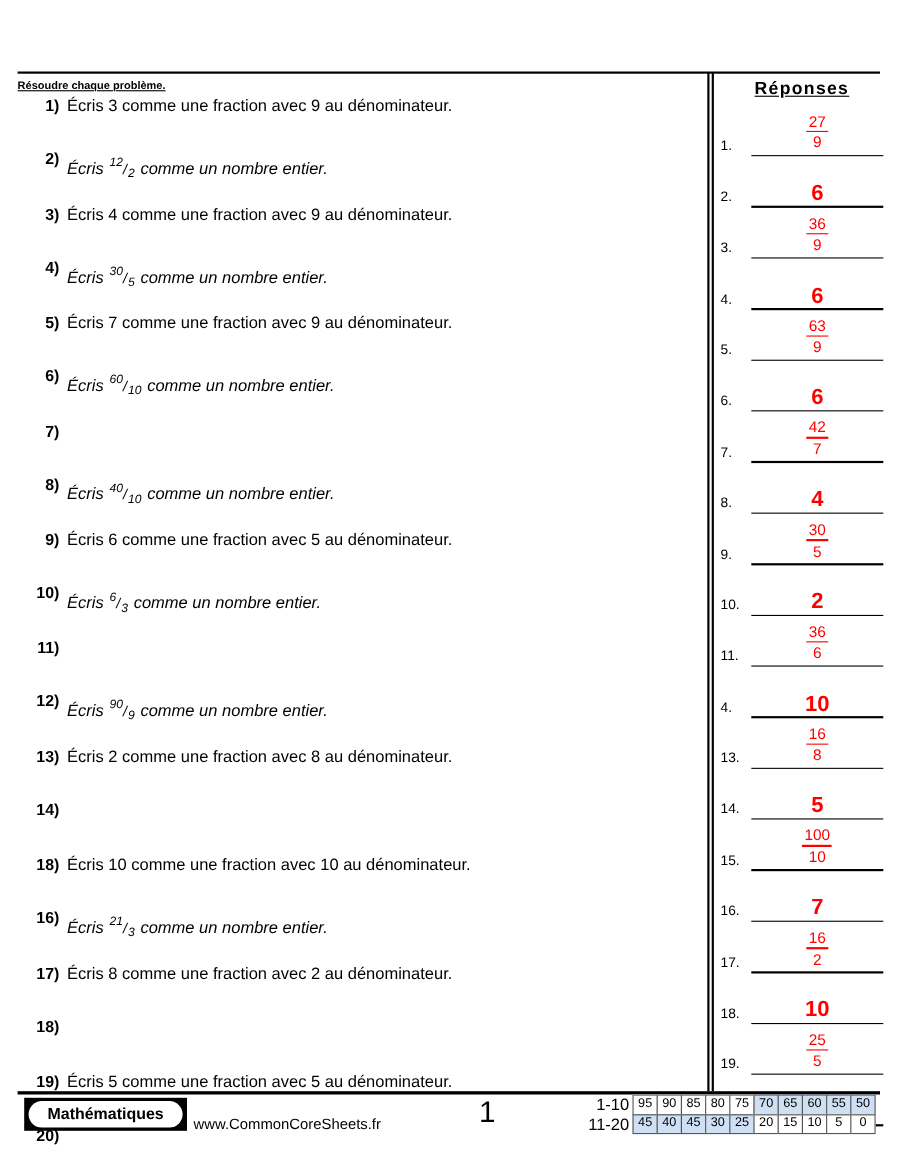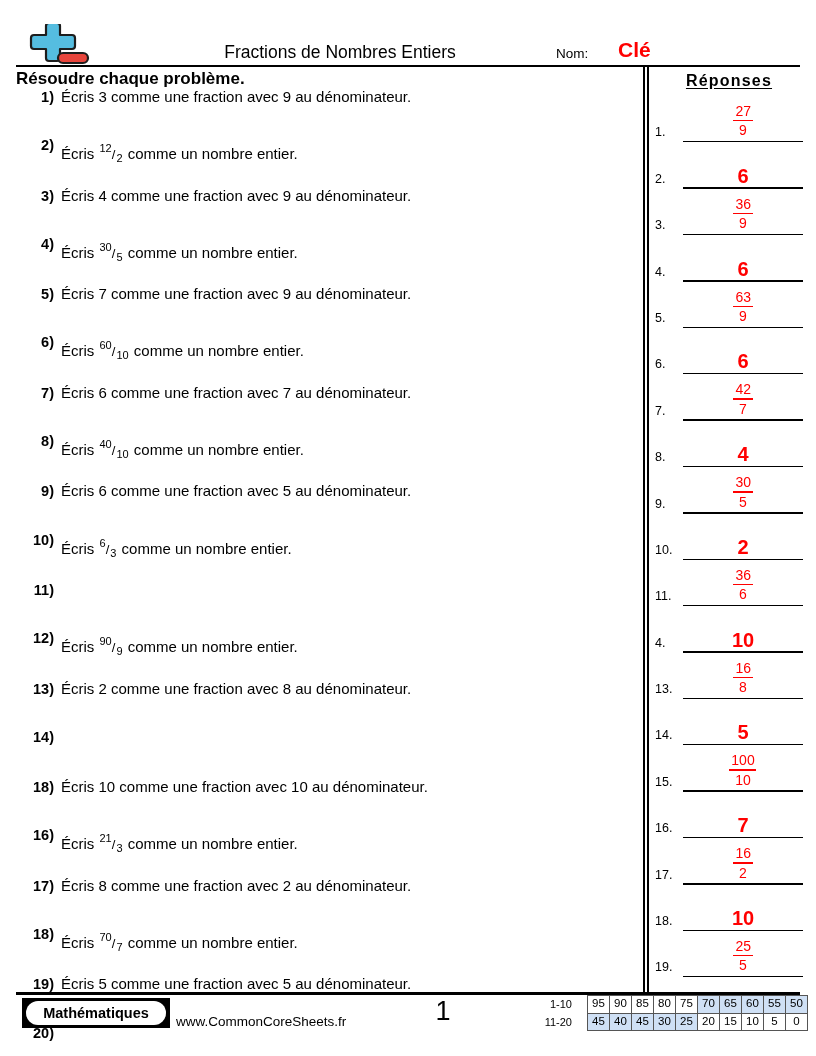--- a/index.html
+++ b/index.html
@@ -72,24 +72,25 @@
     width: 784px;
     height: 2px;
     background: #000000;
   }
 
   
   #instruction {
     position: absolute;
     left: 16px;
     top: 70px;
-    font-size: 17px;
+    font-size: 10px;
     font-weight: bold;
     line-height: 17px;
     white-space: nowrap;
+    text-decoration: underline;
   }
 
   
   #divider {
     position: absolute;
     left: 643px;
     top: 66px;
     width: 6px;
     height: 926px;
   }
@@ -149,21 +150,21 @@
   .sfrac .sl {
     font-size: 13px;
   }
   .sfrac .de {
     font-size: 11px;
     position: relative;
     top: 3px;
     padding-left: 1px;
   }
   
-  .problem.frac .p-body { top: 3px; }
+  .problem.frac .p-body { top: 3px; font-style: italic; }
   .problem.frac .p-num  { top: -1px; }
 
   
   #answers {
     position: absolute;
     left: 655px;
     top: 68px;
     width: 148px;
   }
   #answers-title {
@@ -225,21 +226,20 @@
     text-align: center;
     line-height: 1;
     position: relative;
     top: -1px;
   }
   .vfrac .nu {
     display: block;
     font-size: 14px;
     line-height: 15px;
     padding: 0 2px 1px 2px;
-    text-align: right;
   }
   .vfrac .bar {
     display: block;
     height: 1.4px;
     background: #ff0000;
     margin: 0 auto;
   }
   .vfrac .de {
     display: block;
     font-size: 14px;
@@ -310,22 +310,22 @@
     font-size: 0;
   }
   .g-row {
     display: flex;
     align-items: stretch;
     height: 17.5px;
   }
   .g-label {
     width: 40px;
     text-align: right;
-    padding-right: 16px;
-    font-size: 11px;
+    padding-right: 4px;
+    font-size: 15px;
     line-height: 17.5px;
     font-family: "Liberation Sans", sans-serif;
     color: #000000;
   }
   .g-cell {
     width: 23px;
     border: 1px solid #555555;
     margin-left: -1px;
     margin-top: -1px;
     font-size: 11.5px;
@@ -336,33 +336,20 @@
     background: #ffffff;
     box-sizing: border-box;
   }
   .g-cell.hl { background: #cfe0f5; }
 </style>
 </head>
 <body>
 
 <div id="page">
 
-  <div id="header">
-
-    <div id="logo">
-      <svg width="72" height="44" viewBox="0 0 72 44" xmlns="http://www.w3.org/2000/svg">
-        <path d="M16 11 h12 v-9 a3 3 0 0 1 3 -3 h8 a3 3 0 0 1 3 3 v9 h12 a3 3 0 0 1 3 3 v8 a3 3 0 0 1 -3 3 h-12 v9 a3 3 0 0 1 -3 3 h-8 a3 3 0 0 1 -3 -3 v-9 h-12 a3 3 0 0 1 -3 -3 v-8 a3 3 0 0 1 3 -3 z" fill="#55bde0" stroke="#1d1d1d" stroke-width="2.2" stroke-linejoin="round"></path>
-        <rect x="40" y="29" width="30" height="10" rx="5" ry="5" fill="#e8453c" stroke="#1d1d1d" stroke-width="2.2"></rect>
-      </svg>
-    </div>
-
-    <div id="worksheet-title">Fractions de Nombres Entiers</div>
-    <div id="name-label">Nom:</div>
-    <div id="name-value">Clé</div>
-  </div>
 
   <div id="header-rule"></div>
 
   <div id="instruction">Résoudre chaque problème.</div>
 
   <div id="divider">
     <div class="ln a"></div>
     <div class="ln b"></div>
   </div>
 
@@ -386,21 +373,20 @@
       <div class="problem">
         <div class="p-num">5)</div>
         <div class="p-body"><span>Écris 7 comme une fraction avec 9 au dénominateur.</span></div>
       </div>
       <div class="problem frac">
         <div class="p-num">6)</div>
         <div class="p-body"><span>Écris </span><span class="sfrac"><span class="nu">60</span><span class="sl">/</span><span class="de">10</span></span><span> comme un nombre entier.</span></div>
       </div>
       <div class="problem">
         <div class="p-num">7)</div>
-        <div class="p-body"><span>Écris 6 comme une fraction avec 7 au dénominateur.</span></div>
       </div>
       <div class="problem frac">
         <div class="p-num">8)</div>
         <div class="p-body"><span>Écris </span><span class="sfrac"><span class="nu">40</span><span class="sl">/</span><span class="de">10</span></span><span> comme un nombre entier.</span></div>
       </div>
       <div class="problem">
         <div class="p-num">9)</div>
         <div class="p-body"><span>Écris 6 comme une fraction avec 5 au dénominateur.</span></div>
       </div>
       <div class="problem frac">
@@ -428,21 +414,20 @@
       <div class="problem frac">
         <div class="p-num">16)</div>
         <div class="p-body"><span>Écris </span><span class="sfrac"><span class="nu">21</span><span class="sl">/</span><span class="de">3</span></span><span> comme un nombre entier.</span></div>
       </div>
       <div class="problem">
         <div class="p-num">17)</div>
         <div class="p-body"><span>Écris 8 comme une fraction avec 2 au dénominateur.</span></div>
       </div>
       <div class="problem frac">
         <div class="p-num">18)</div>
-        <div class="p-body"><span>Écris </span><span class="sfrac"><span class="nu">70</span><span class="sl">/</span><span class="de">7</span></span><span> comme un nombre entier.</span></div>
       </div>
       <div class="problem">
         <div class="p-num">19)</div>
         <div class="p-body"><span>Écris 5 comme une fraction avec 5 au dénominateur.</span></div>
       </div>
       <div class="problem frac">
         <div class="p-num">20)</div>
       </div>
     </div>
 

